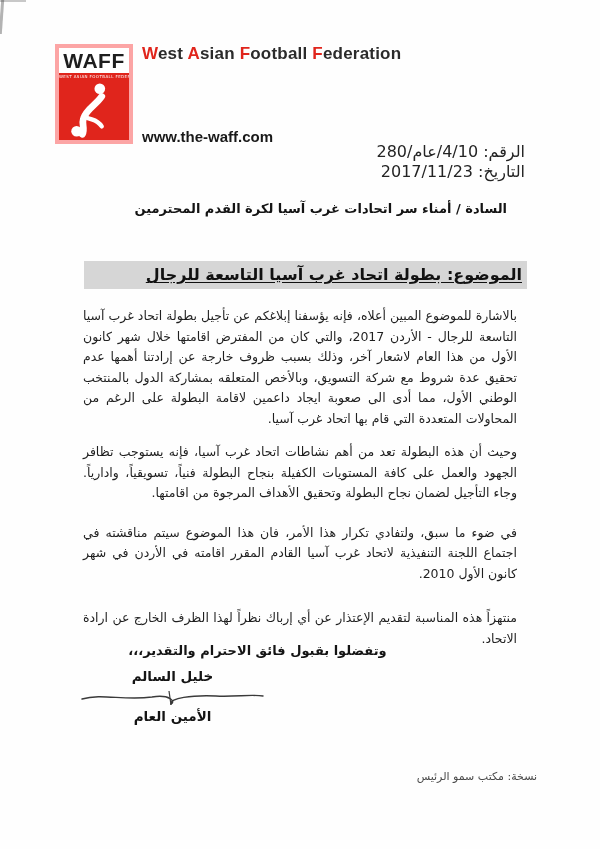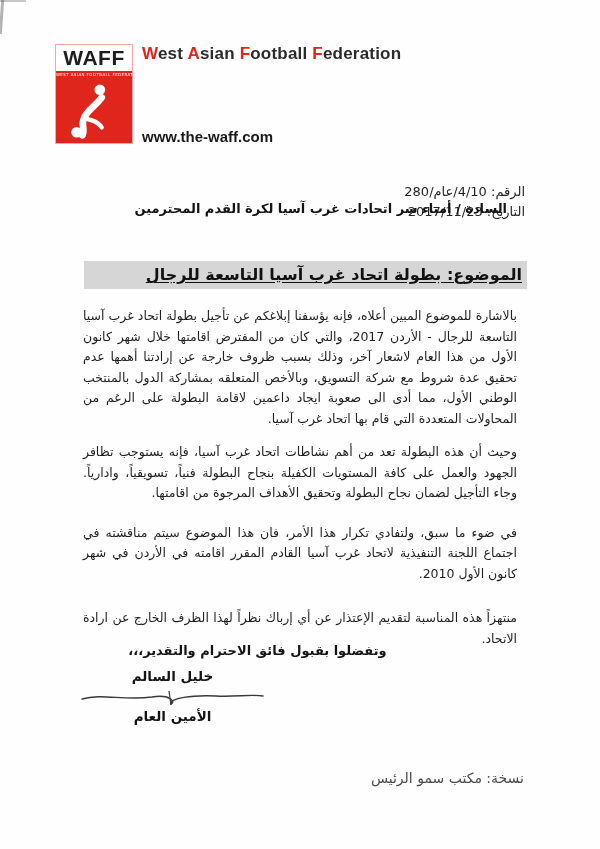--- a/index.html
+++ b/index.html
@@ -13,21 +13,21 @@
     position:relative;width:600px;height:849px;
     background:#fefefe;overflow:hidden;color:#1f1f1f;
   }
   
   .scan-edge{position:absolute;left:0;top:0;width:3px;height:34px;background:rgba(40,40,40,.35);transform:skewX(-4deg);}
   .scan-edge-top{position:absolute;left:0;top:0;width:26px;height:2px;background:rgba(40,40,40,.25);}
 
   
   .logo{
     position:absolute;left:55px;top:44px;width:78px;height:100px;
-    border:1px solid #fca5a5;background:#ffffff;box-sizing:border-box;
+    border:4px solid #fca5a5;background:#ffffff;box-sizing:border-box;
     display:flex;flex-direction:column;
   }
   .logo-acronym{
     height:26px;display:flex;align-items:center;justify-content:center;
     font-weight:bold;font-size:21px;letter-spacing:.5px;color:#1e1e1e;
     font-family:"Liberation Sans",sans-serif;
   }
   .logo-strip{
     height:7px;background:var(--red);color:#fff;
     font-size:4px;line-height:7px;text-align:center;white-space:nowrap;
@@ -47,21 +47,21 @@
     font-family:"Liberation Sans",sans-serif;
   }
   .website{
     position:absolute;left:142px;top:128px;
     font-size:15px;font-weight:bold;color:#191919;
     font-family:"Liberation Sans",sans-serif;
   }
   .ref{
     position:absolute;right:75px;top:142px;
     direction:rtl;text-align:right;
-    font-size:13px;line-height:20px;color:#242424;margin-top:40px;
+    font-size:16px;line-height:20px;color:#242424;
   }
   .recipient{
     position:absolute;right:93px;left:60px;top:197px;
     direction:rtl;text-align:right;
     font-weight:bold;font-size:13px;line-height:23px;color:#141414;
   }
   .subject{
     position:absolute;left:84px;right:73px;top:261px;
     background:var(--subject-bg);
     direction:rtl;text-align:right;
@@ -83,23 +83,23 @@
     direction:rtl;text-align:center;
     font-weight:bold;font-size:13px;color:#141414;
   }
   .signature{
     position:absolute;left:75px;top:667px;width:195px;
     direction:rtl;text-align:center;
     font-weight:bold;font-size:13.5px;line-height:19px;color:#141414;
   }
   .sig-scribble{display:block;margin:1px auto 0 auto;}
   .footer-note{
-    position:absolute;right:76px;top:770px;
+    position:absolute;right:63px;top:770px;
     direction:rtl;text-align:right;
-    font-size:14px;color:#4a4a4a;
+    font-size:11px;color:#4a4a4a;
   }
 </style>
 </head>
 <body>
 
 <div class="page">
   <div class="scan-edge"></div>
   <div class="scan-edge-top"></div>
 
   <div class="logo">

